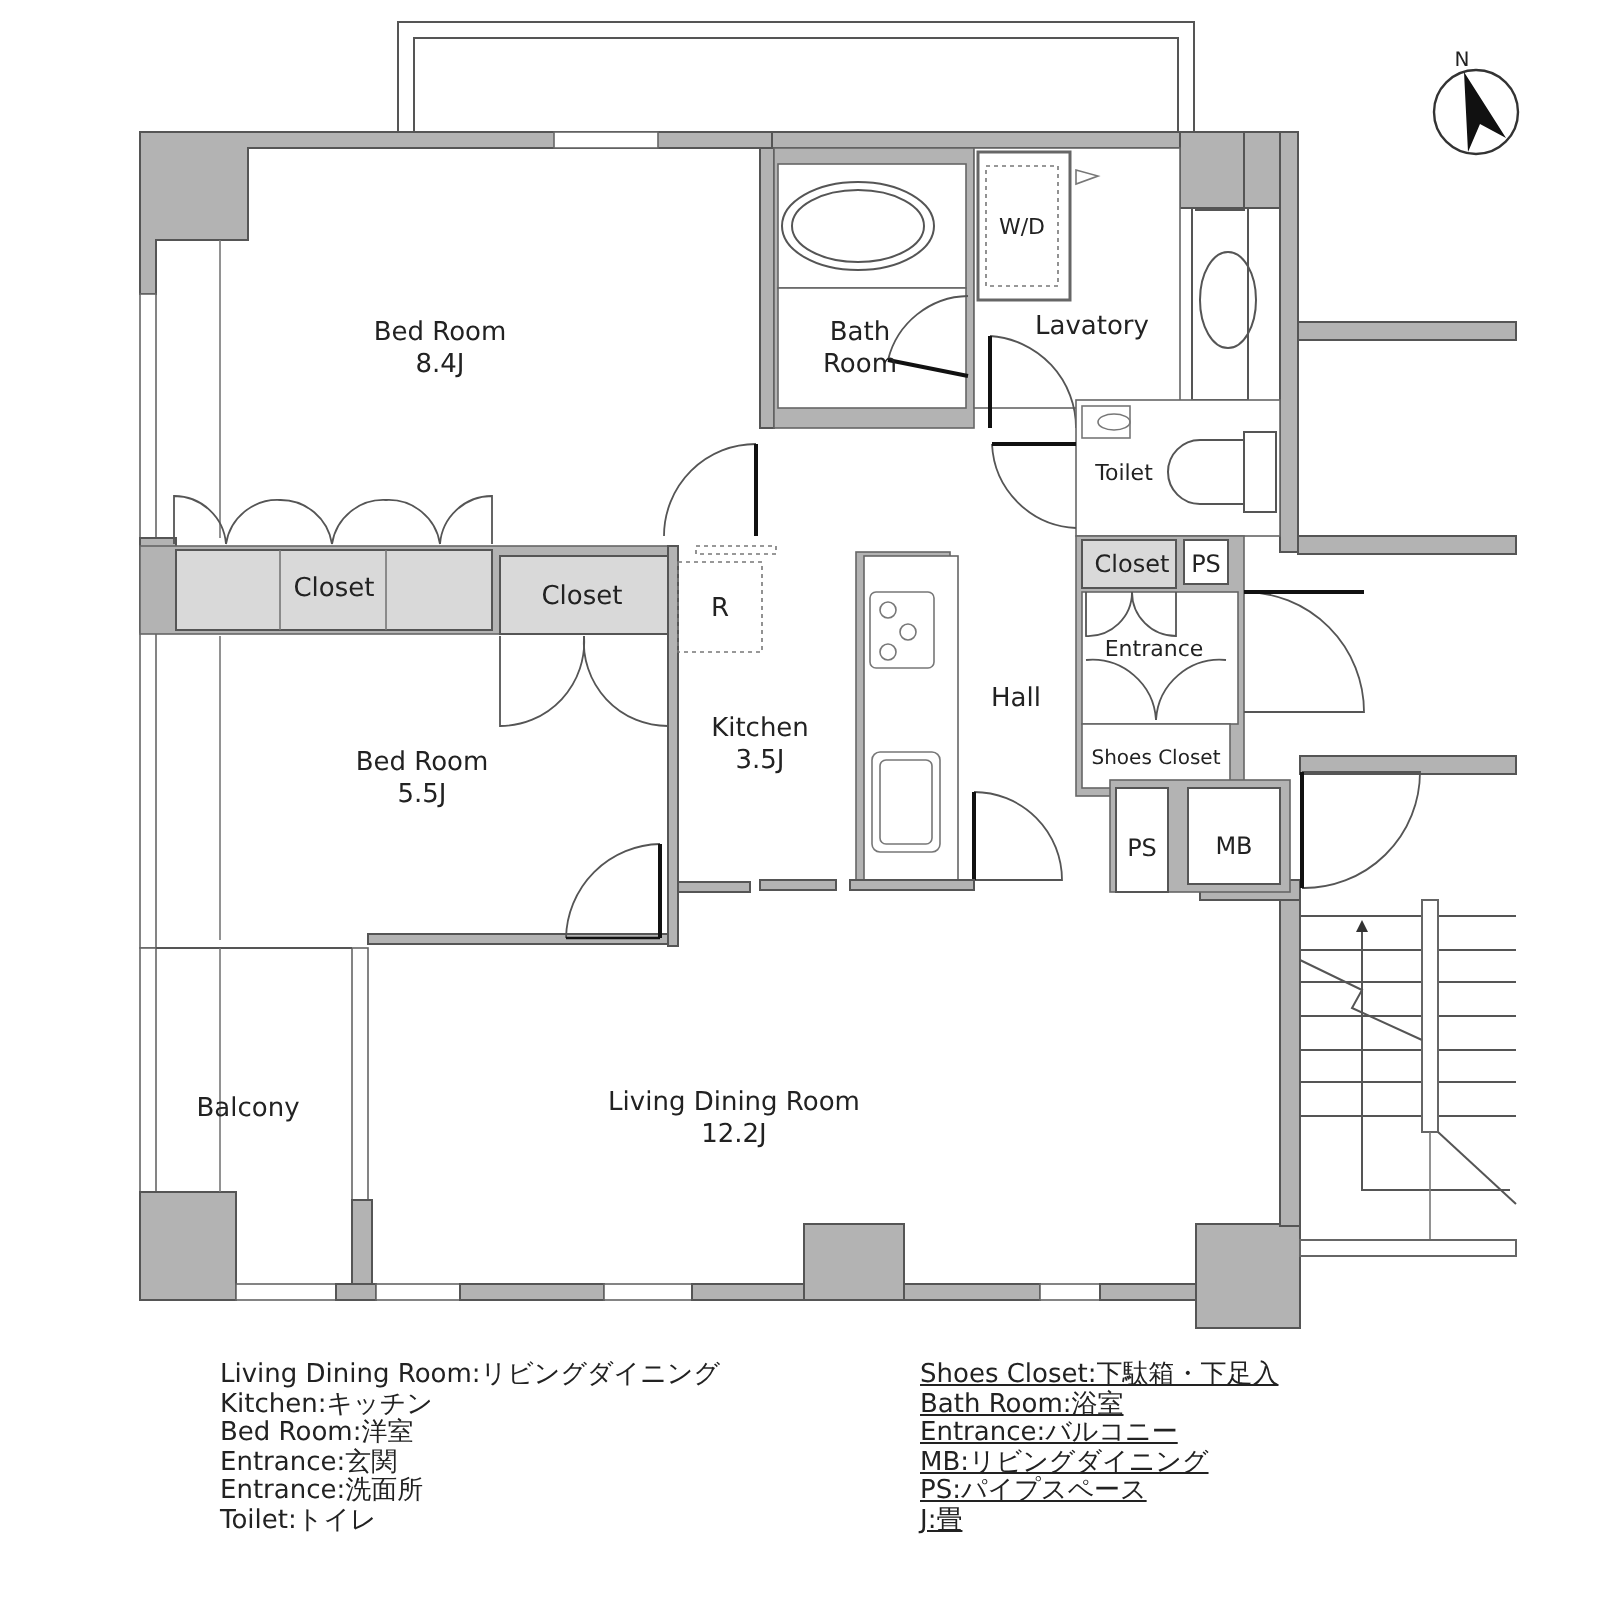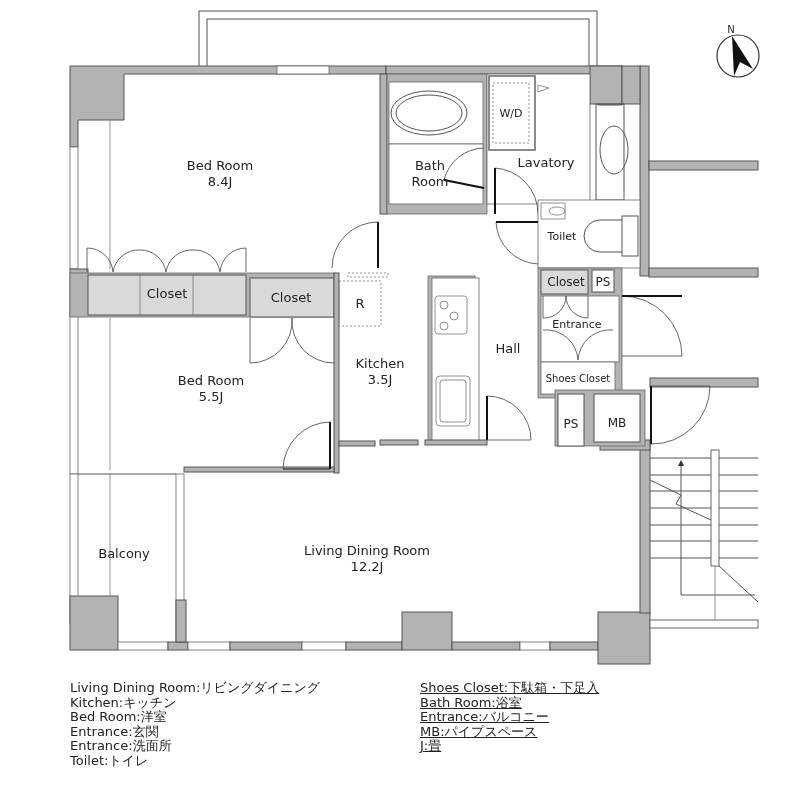--- a/index.html
+++ b/index.html
@@ -12,21 +12,21 @@
   .thin { fill: none; stroke: #777; stroke-width: 0.8; }
   .door { fill: none; stroke: #555; stroke-width: 0.9; }
   .leaf { stroke: #111; stroke-width: 2; fill: none; }
   .closet-fill { fill: #d9d9d9; stroke: #555; stroke-width: 1; }
   .room-label { font-family: "DejaVu Sans", sans-serif; font-size: 13px; fill: #222; text-anchor: middle; }
   .small-label { font-family: "DejaVu Sans", sans-serif; font-size: 11px; fill: #222; text-anchor: middle; }
   .win { fill: #fff; stroke: #666; stroke-width: 0.8; }
   .dotted { fill: none; stroke: #777; stroke-width: 0.8; stroke-dasharray: 2 2; }
   .legend { position: absolute; top: 681px; font-size: 13px; line-height: 14.6px; color: #222;
             font-family: "DejaVu Sans", sans-serif; }
-  .legend div { white-space: nowrap; }
+  .legend div { white-space: nowrap; margin-left: 40px; }
   #legend-left { left: 70px; }
   #legend-right { left: 420px; text-decoration: underline; }
 </style>
 </head>
 <body>
 
 <svg id="plan" viewBox="0 0 800 670" xmlns="http://www.w3.org/2000/svg">
 
   <g>
     <rect x="199" y="11" width="398" height="56" class="line"></rect>
@@ -248,15 +248,16 @@
   <div>Bed Room:洋室</div>
   <div>Entrance:玄関</div>
   <div>Entrance:洗面所</div>
   <div>Toilet:トイレ</div>
 </div>
 
 <div class="legend" id="legend-right">
   <div>Shoes Closet:下駄箱・下足入</div>
   <div>Bath Room:浴室</div>
   <div>Entrance:バルコニー</div>
-  <div>MB:パイプスペース</div>
+  <div>MB:リビングダイニング</div>
+  <div>PS:パイプスペース</div>
   <div>J:畳</div>
 </div>
 
 </body></html>

